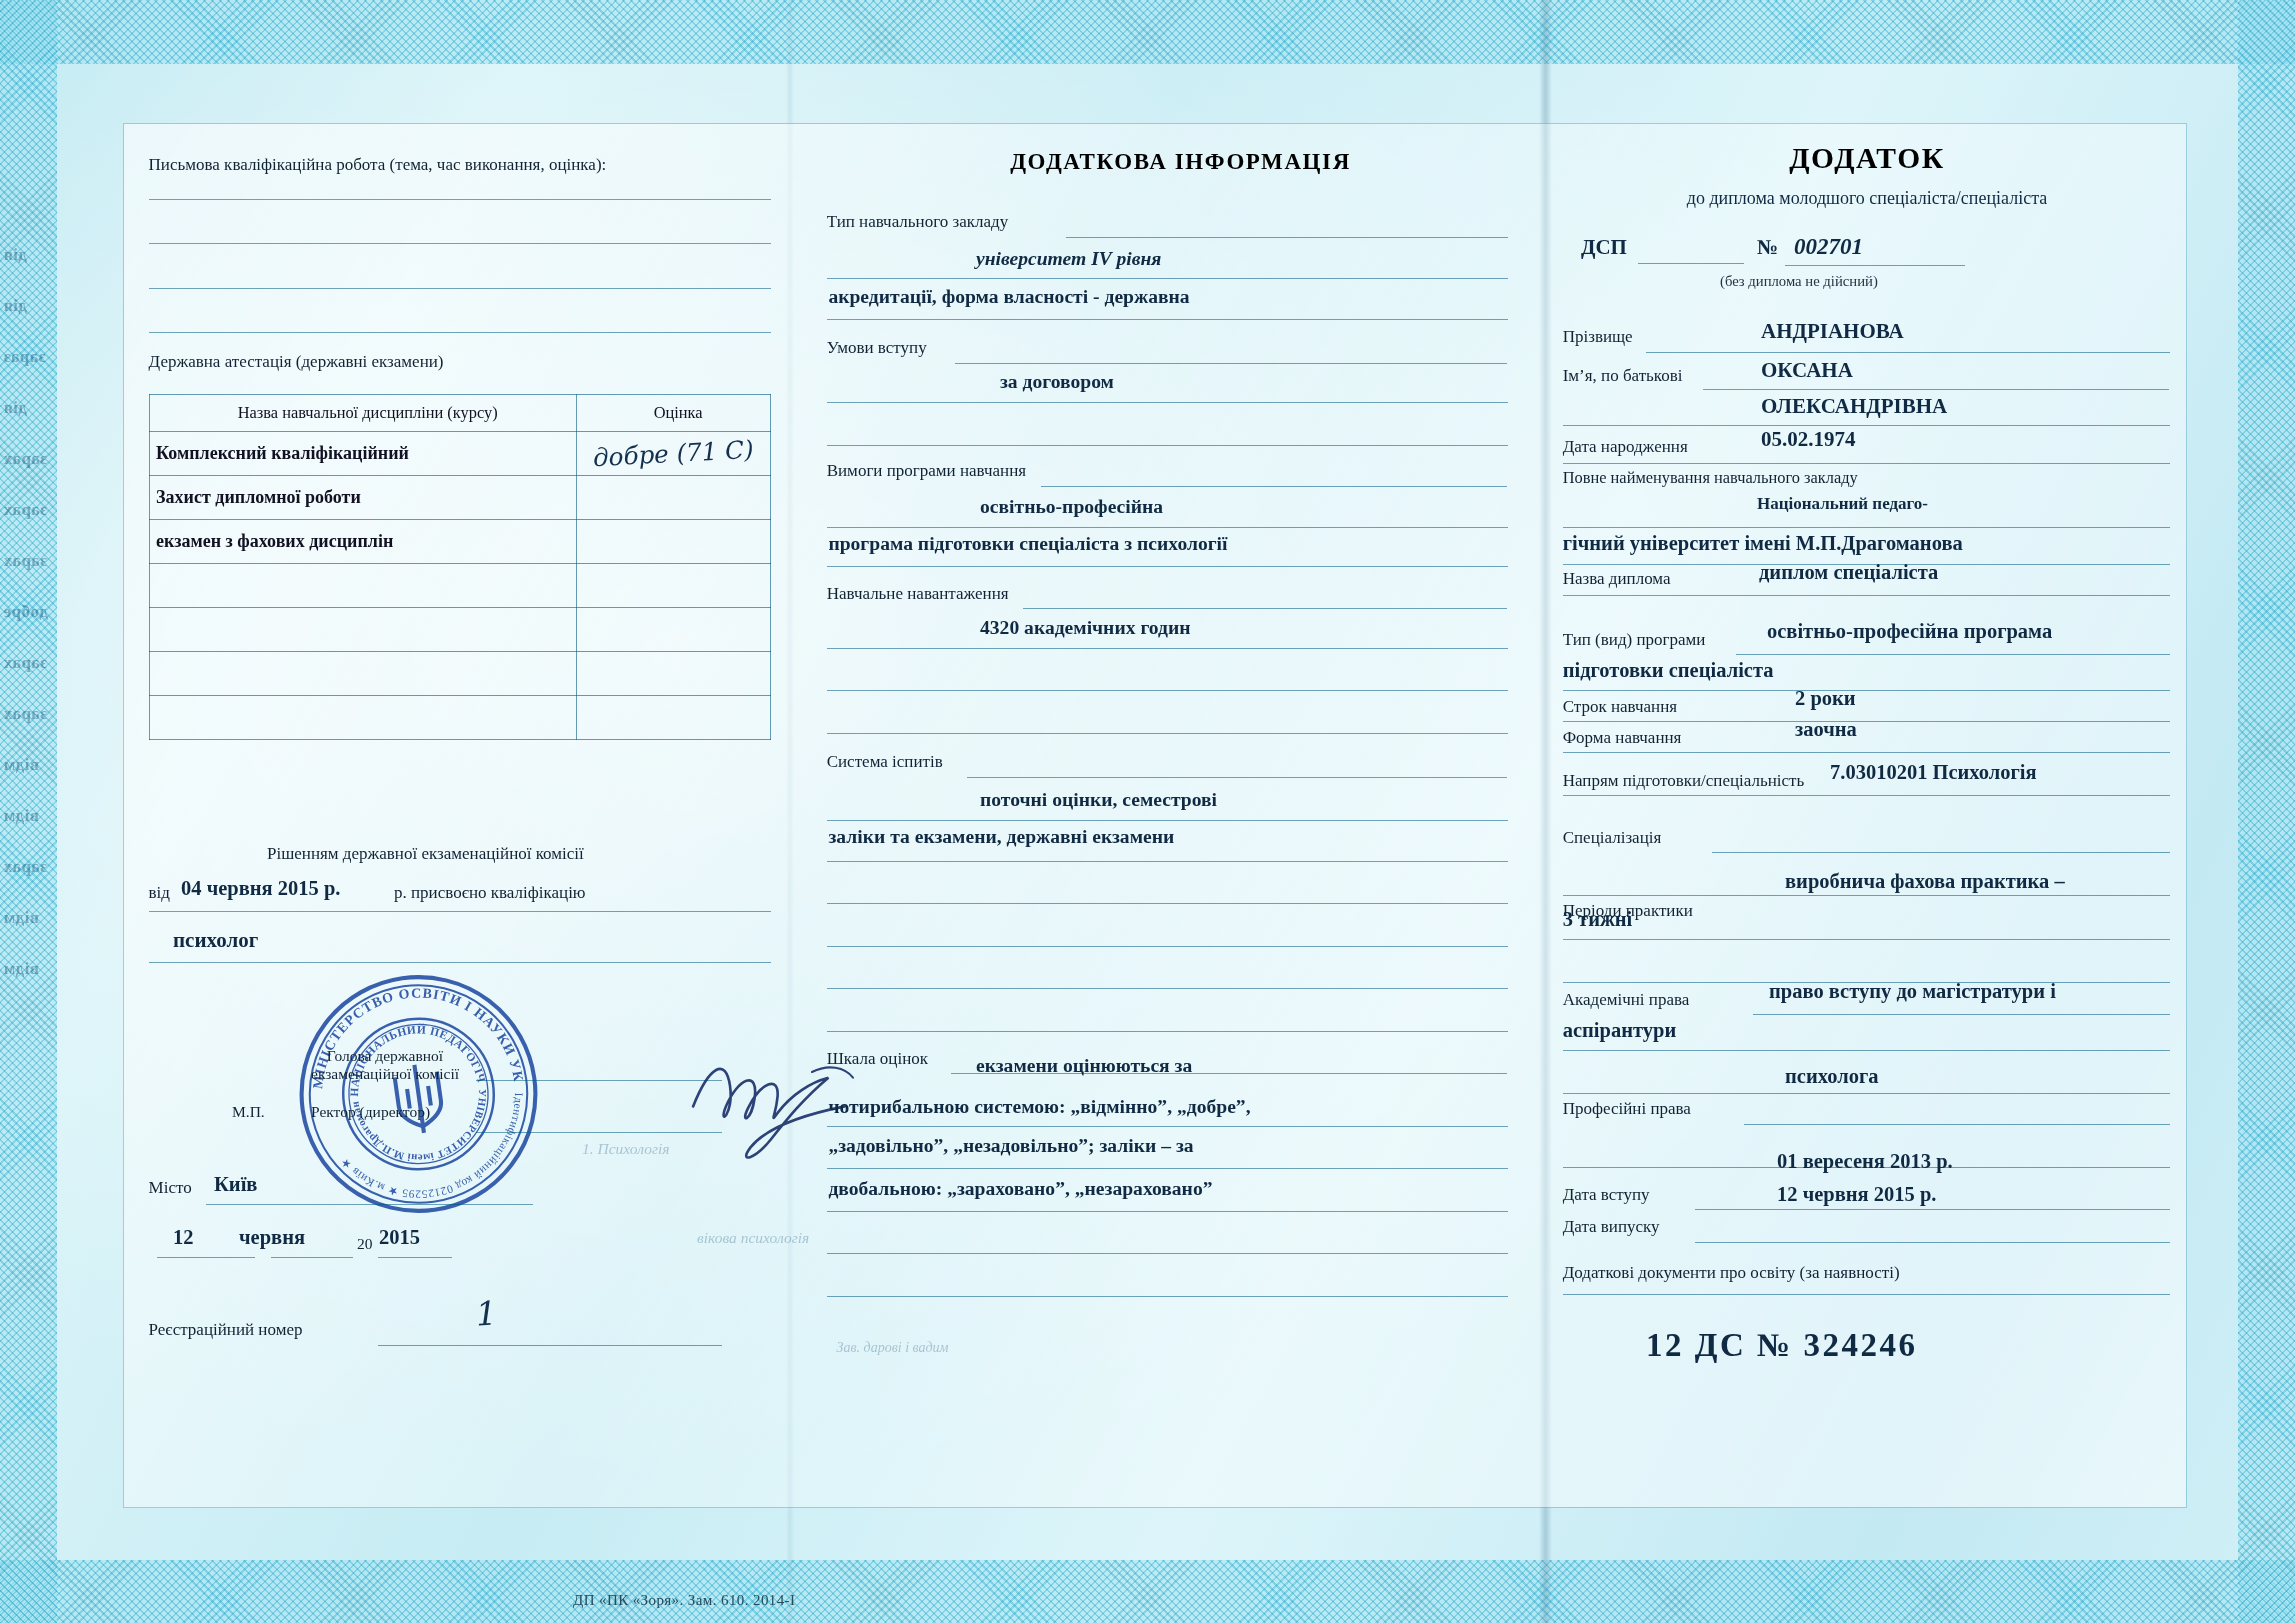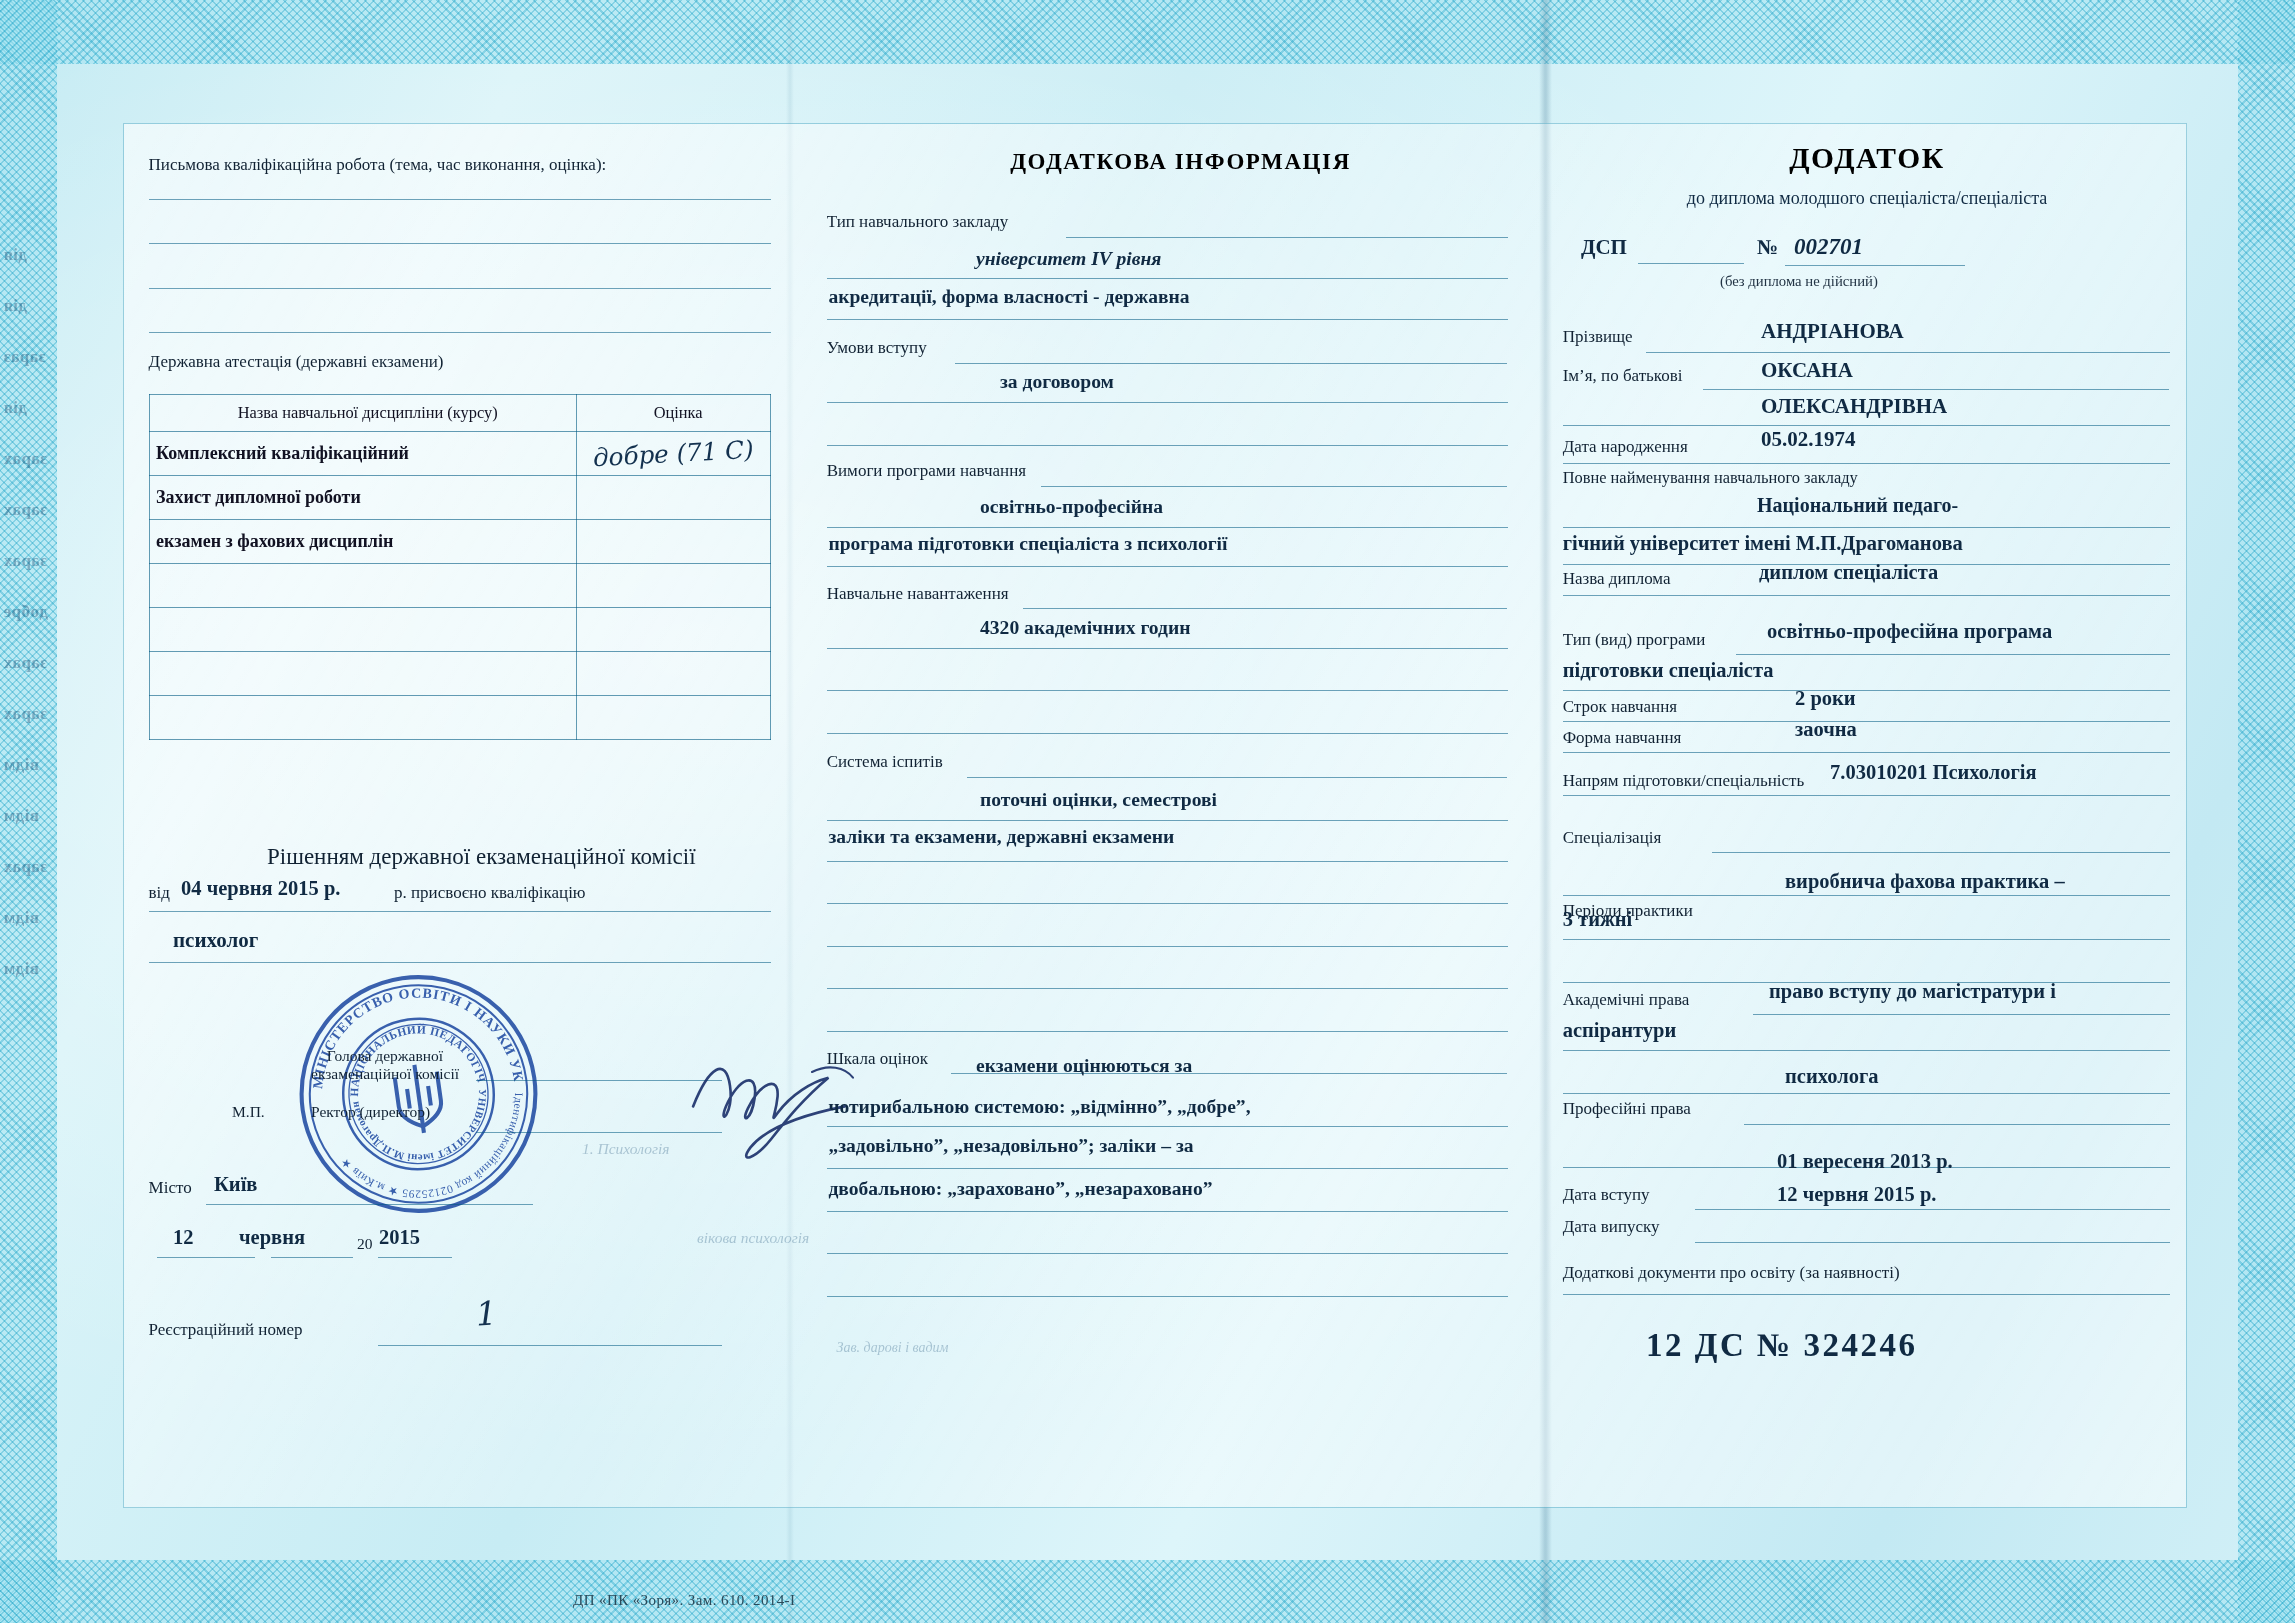--- a/index.html
+++ b/index.html
@@ -249,21 +249,21 @@
           <td class="name"></td>
           <td class="mark"></td>
         </tr>
         <tr>
           <td class="name"></td>
           <td class="mark"></td>
         </tr>
       </tbody>
         </table>
 
-      <div class="abs lbl" style="left:143px; top:720px; font-size:23px;">Рішенням державної екзаменаційної комісії</div>
+      <div class="abs lbl" style="left:143px; top:720px; font-size:17px;">Рішенням державної екзаменаційної комісії</div>
 
       <div class="abs lbl" style="left:24.6px; top:759px;">від</div>
       <div class="abs val" style="left:57px; top:753px; font-size:20.5px;">04 червня   2015 р.</div>
       <div class="abs lbl" style="left:270px; top:759px;">р. присвоєно кваліфікацію</div>
       <div class="line" style="left:24.6px; top:787px; width:622px;"></div>
 
       <div class="abs val" style="left:49px; top:804px; font-size:21px;">психолог</div>
       <div class="line" style="left:24.6px; top:838px; width:622px;"></div>
 
       <div class="seal">
@@ -412,21 +412,21 @@
       <div class="abs val" style="left:213px; top:234px; font-size:21px;">ОКСАНА</div>
       <div class="line" style="left:155px; top:265px; width:466px;"></div>
       <div class="abs val" style="left:213px; top:270px; font-size:21px;">ОЛЕКСАНДРІВНА</div>
       <div class="line" style="left:14.7px; top:301px; width:607px;"></div>
 
       <div class="abs lbl" style="left:14.7px; top:313px;">Дата народження</div>
       <div class="abs val" style="left:213px; top:303px; font-size:21px;">05.02.1974</div>
       <div class="line" style="left:14.7px; top:339px; width:607px;"></div>
 
       <div class="abs lbl" style="left:14.7px; top:344px; font-size:16.4px;">Повне найменування навчального закладу</div>
-      <div class="abs val" style="left:209px; top:370px; font-size:20px;text-align:right;">Національний педаго-</div>
+      <div class="abs val" style="left:209px; top:370px; font-size:17px;text-align:right;">Національний педаго-</div>
       <div class="line" style="left:14.7px; top:403px; width:607px;"></div>
       <div class="abs val" style="left:14.7px; top:408px; font-size:20.5px;">гічний університет імені М.П.Драгоманова</div>
       <div class="line" style="left:14.7px; top:440px; width:607px;"></div>
 
       <div class="abs lbl" style="left:14.7px; top:445px;">Назва диплома</div>
       <div class="abs val" style="left:211px; top:437px; font-size:20.5px;">диплом спеціаліста</div>
       <div class="line" style="left:14.7px; top:471px; width:607px;"></div>
 
       <div class="abs lbl" style="left:14.7px; top:506px;">Тип (вид) програми</div>
       <div class="abs val" style="left:219px; top:496px; font-size:20.5px;">освітньо-професійна програма</div>

